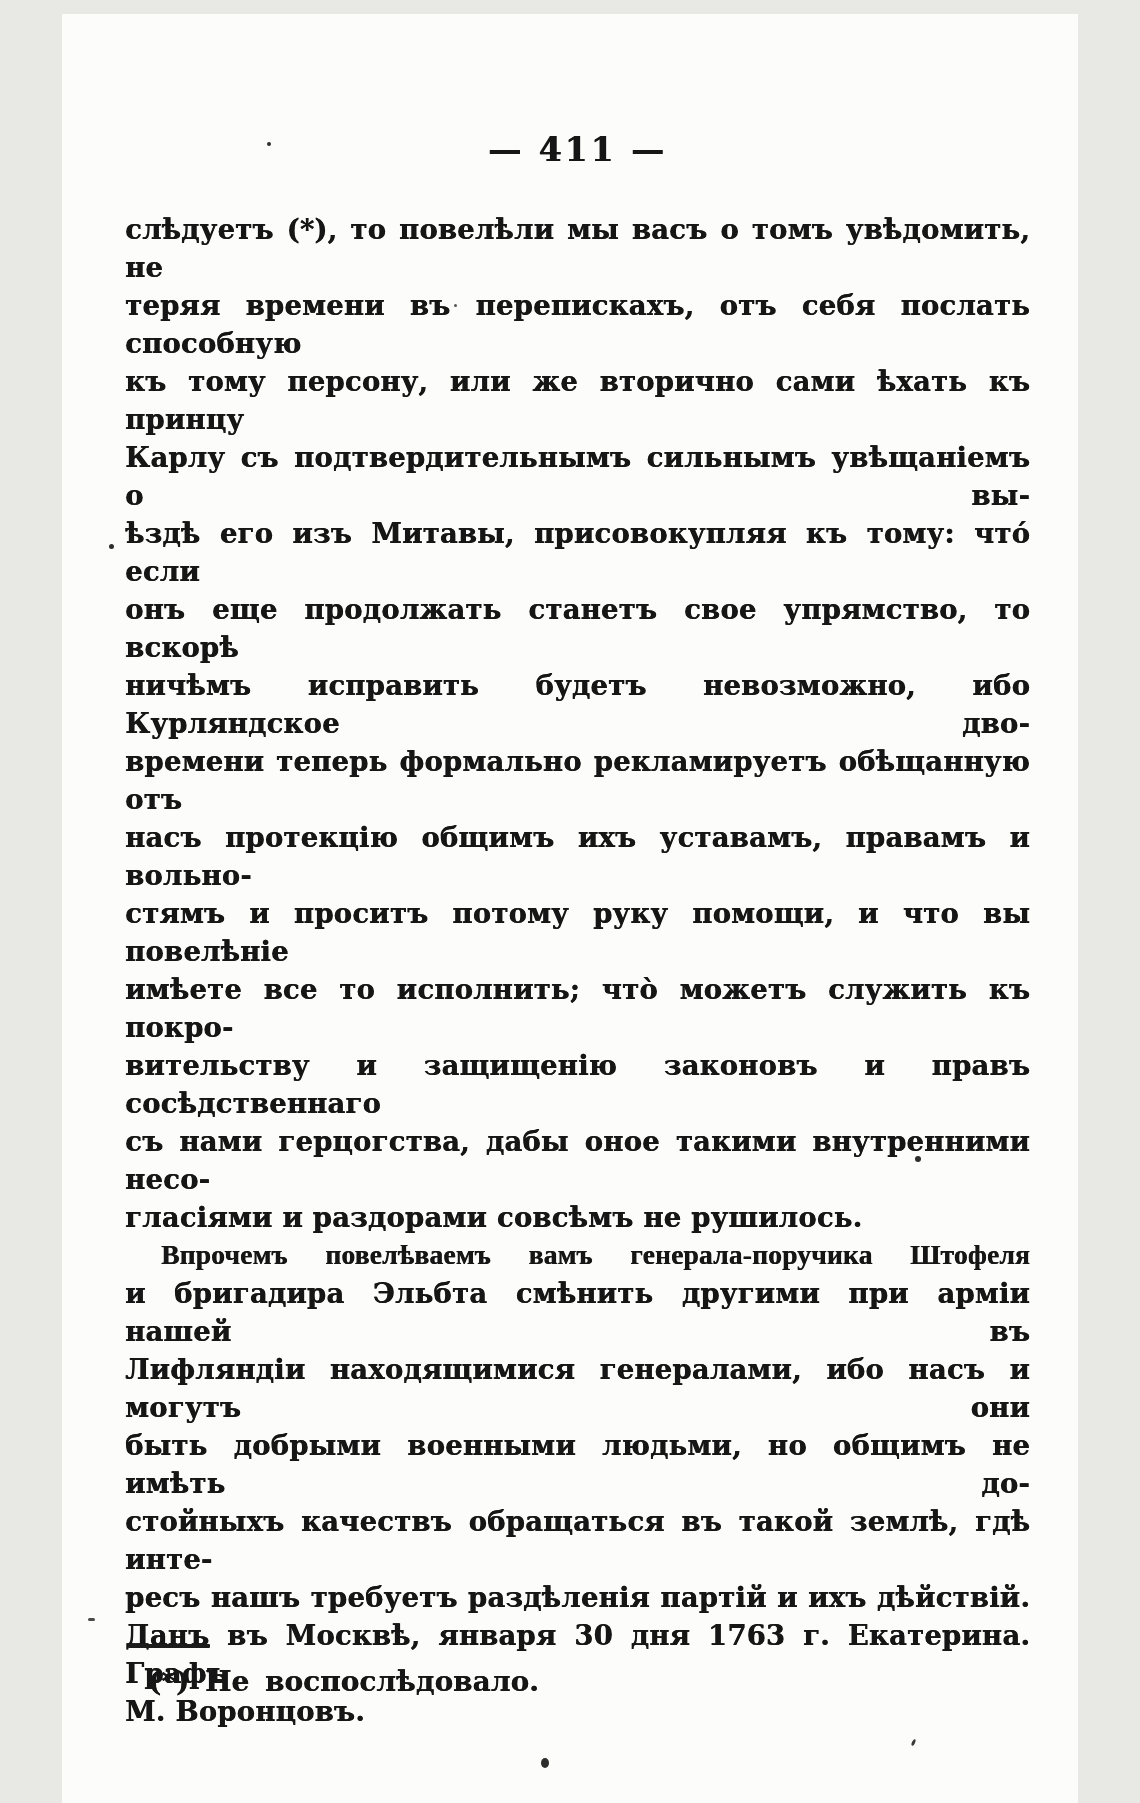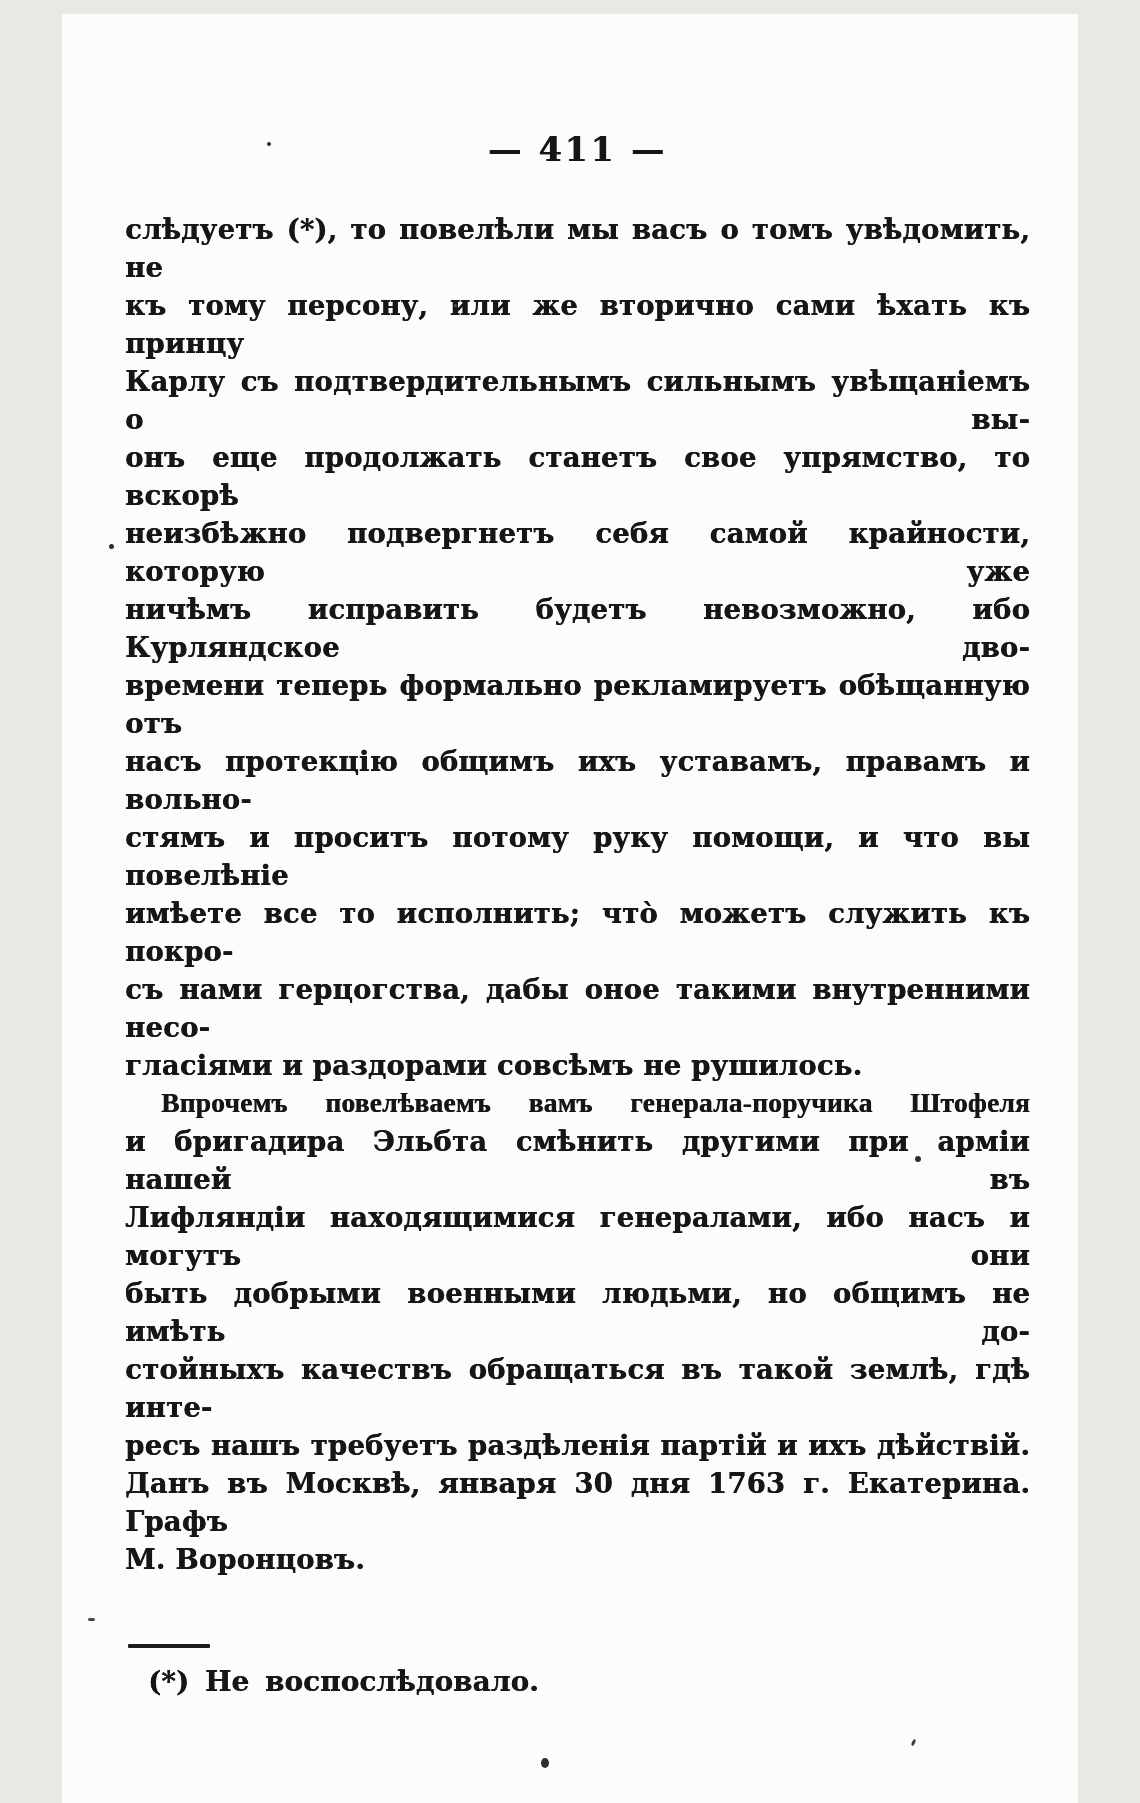--- a/index.html
+++ b/index.html
@@ -46,29 +46,31 @@
 <body>
 
 <div class="page">
 
   <div class="pageno">— 411 —</div>
 
   <div class="content">
 
     <div>
       <div class="ln">слѣдуетъ (*), то повелѣли мы васъ о томъ увѣдомить, не</div>
+      <div class="ln">теряя времени въ перепискахъ, отъ себя послать способную</div>
       <div class="ln">къ тому персону, или же вторично сами ѣхать къ принцу</div>
       <div class="ln">Карлу съ подтвердительнымъ сильнымъ увѣщаніемъ о вы-</div>
+      <div class="ln">ѣздѣ его изъ Митавы, присовокупляя къ тому: что́ если</div>
       <div class="ln">онъ еще продолжать станетъ свое упрямство, то вскорѣ</div>
-      <div class="ln">неизбѣжно подвергнетъ себя самой крайности, которую уже</div>
       <div class="ln">ничѣмъ исправить будетъ невозможно, ибо Курляндское дво-</div>
       <div class="ln">времени теперь формально рекламируетъ обѣщанную отъ</div>
       <div class="ln">насъ протекцію общимъ ихъ уставамъ, правамъ и вольно-</div>
       <div class="ln">стямъ и проситъ потому руку помощи, и что вы повелѣніе</div>
       <div class="ln">имѣете все то исполнить; что̀ можетъ служить къ покро-</div>
+      <div class="ln">вительству и защищенію законовъ и правъ сосѣдственнаго</div>
       <div class="ln">съ нами герцогства, дабы оное такими внутренними несо-</div>
       <div class="ln-end">гласіями и раздорами совсѣмъ не рушилось.</div>
     </div>
 
     <div>
       <div class="ln ind">Впрочемъ повелѣваемъ вамъ генерала-поручика Штофеля</div>
       <div class="ln">и бригадира Эльбта смѣнить другими при арміи нашей въ</div>
       <div class="ln">Лифляндіи находящимися генералами, ибо насъ и могутъ они</div>
       <div class="ln">быть добрыми военными людьми, но общимъ не имѣть до-</div>
       <div class="ln">стойныхъ качествъ обращаться въ такой землѣ, гдѣ инте-</div>

